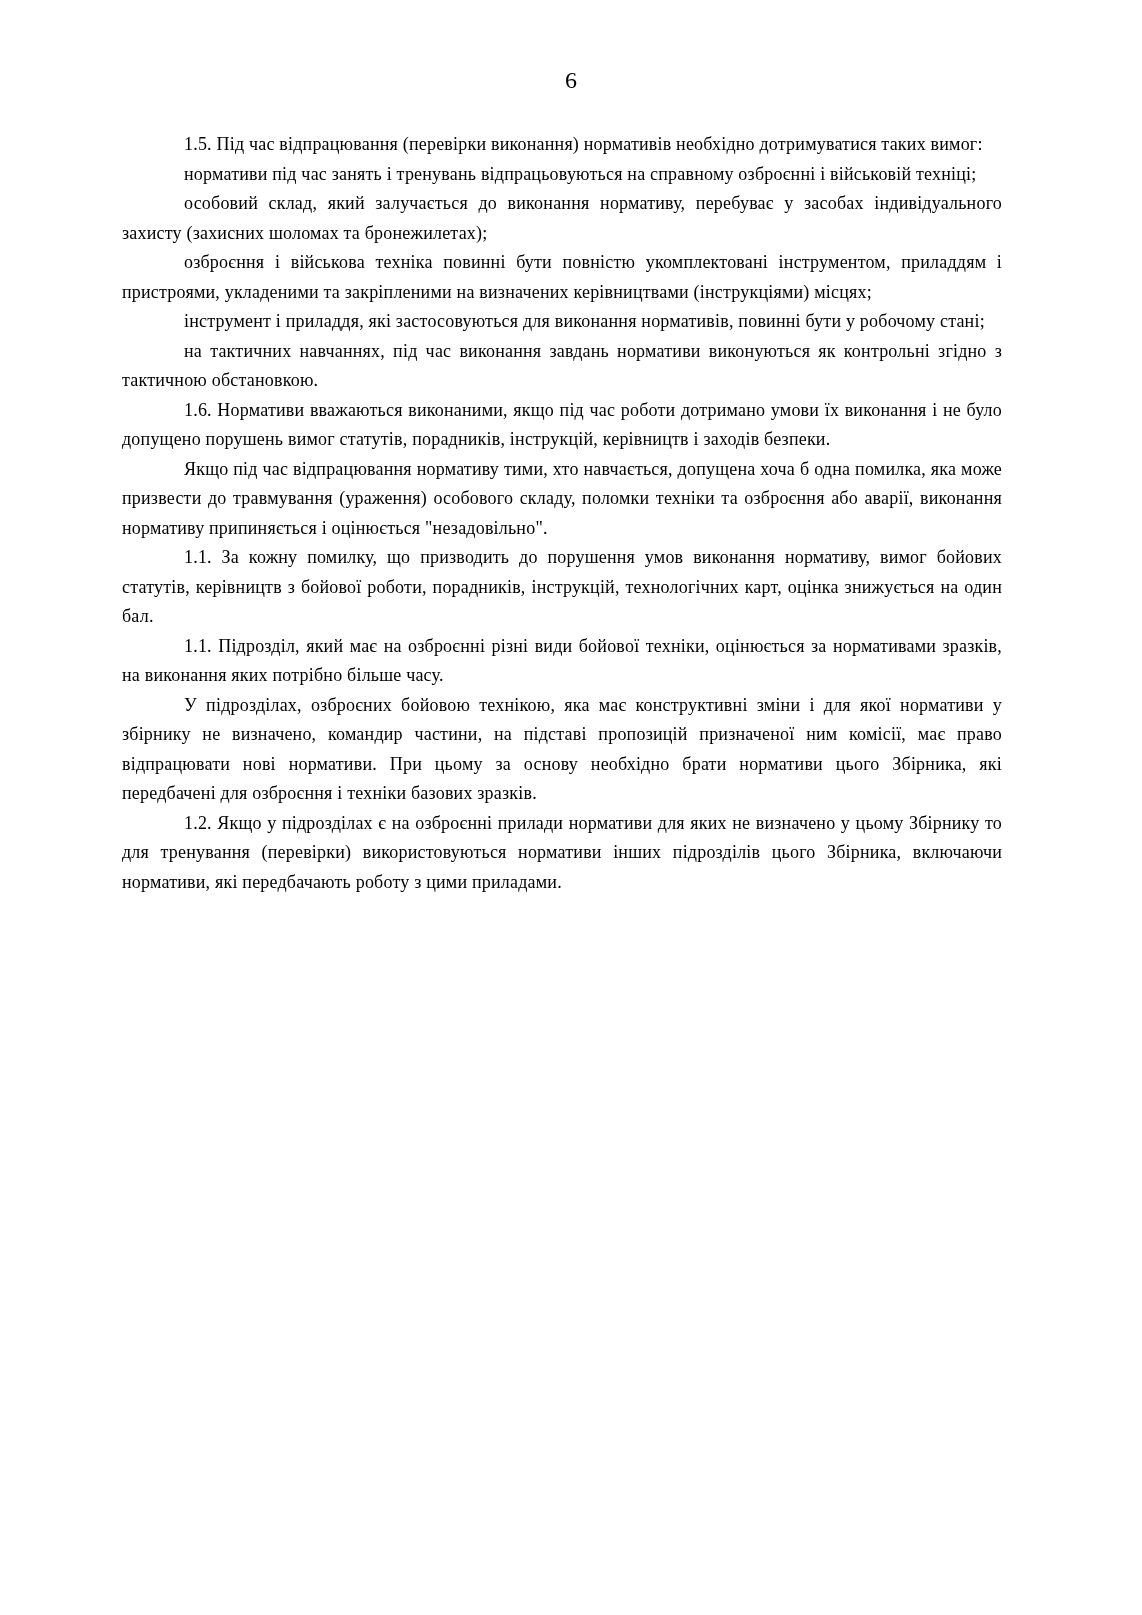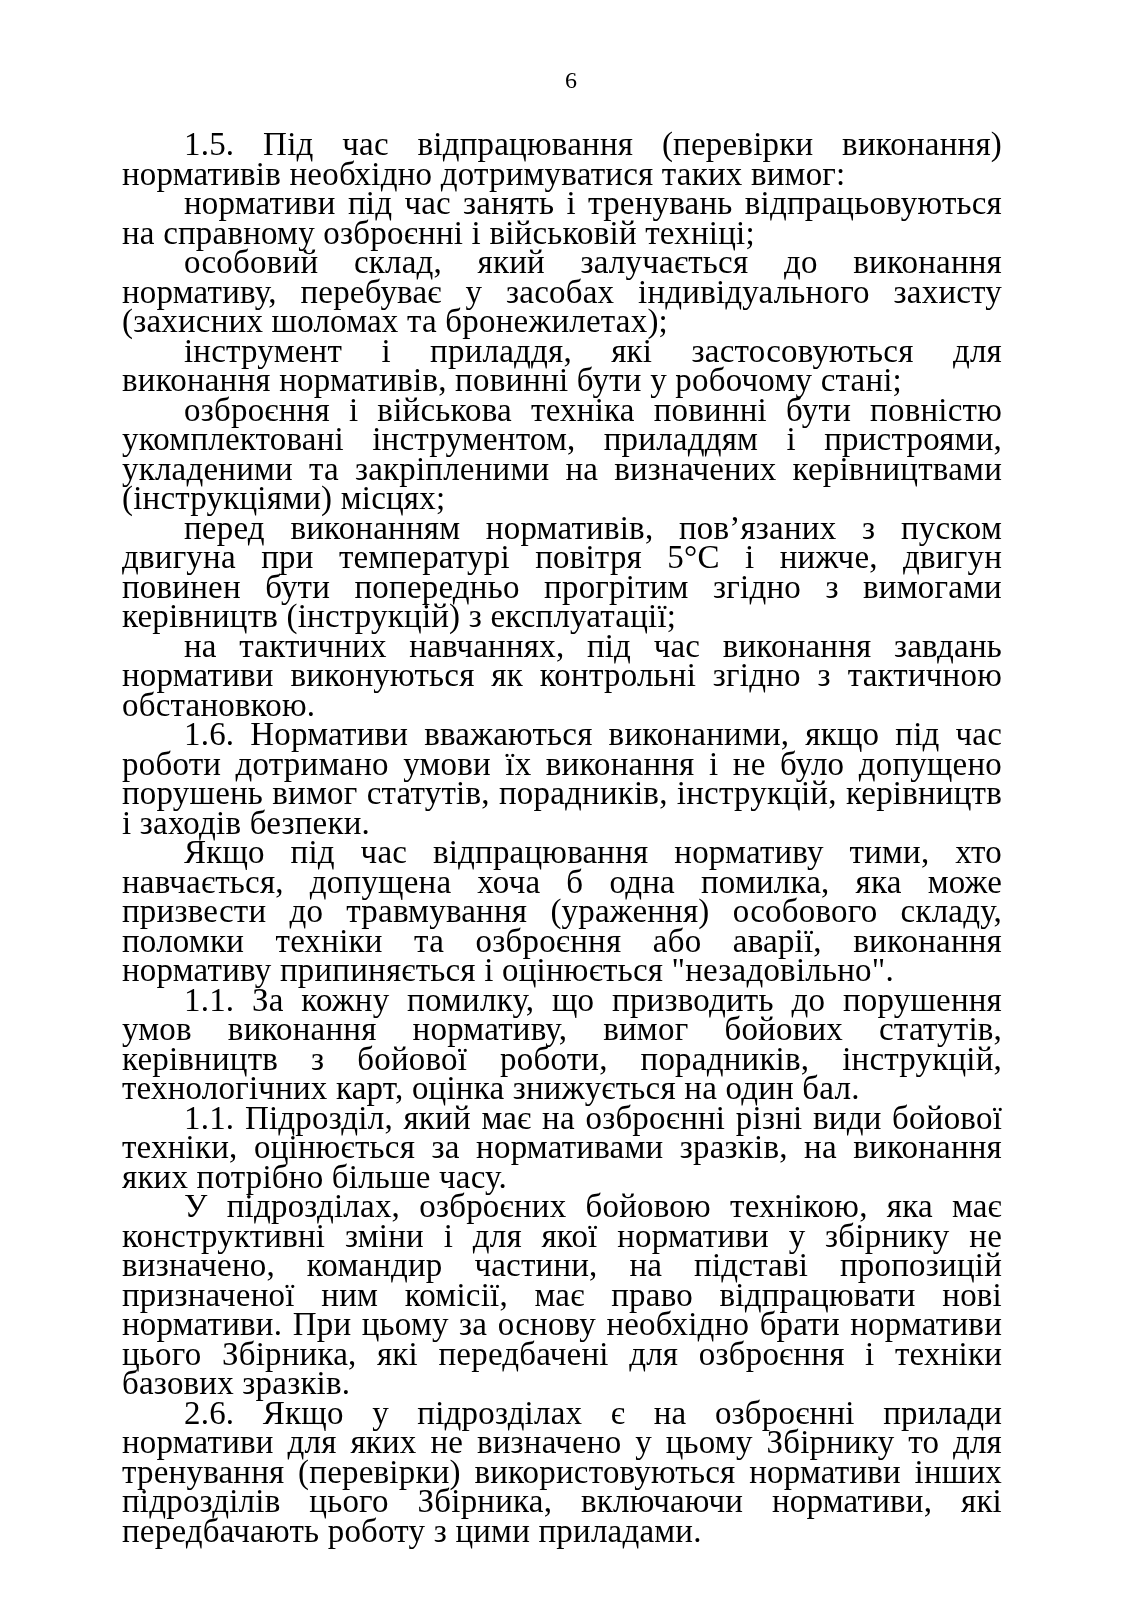--- a/index.html
+++ b/index.html
@@ -23,21 +23,21 @@
     width: 100%;
     text-align: center;
     font-size: 24px;
     line-height: 28px;
   }
   .content {
     position: absolute;
     top: 130px;
     left: 122px;
     width: 880px;
-    font-size: 33px;
+    font-size: 18px;
     line-height: 29.5px;
     text-align: justify;
     letter-spacing: 0.2px;
   }
   .para {
     margin: 0;
     text-indent: 62px;
   }
   .section-gap {
   }
@@ -46,29 +46,28 @@
 <body>
 
 <div class="page">
 
   <div class="page-number">6</div>
 
   <div class="content">
     <p class="para">1.5. Під час відпрацювання (перевірки виконання) нормативів необхідно дотримуватися таких вимог:</p>
     <p class="para">нормативи під час занять і тренувань відпрацьовуються на справному озброєнні і військовій техніці;</p>
     <p class="para">особовий склад, який залучається до виконання нормативу, перебуває у засобах індивідуального захисту (захисних шоломах та бронежилетах);</p>
+    <p class="para">озброєння і військова техніка повинні бути повністю укомплектовані інструментом, приладдям і пристроями, укладеними та закріпленими на визначених керівництвами (інструкціями) місцях;</p>
     <p class="para">інструмент і приладдя, які застосовуються для виконання нормативів, повинні бути у робочому стані;</p>
-    <p class="para">озброєння і військова техніка повинні бути повністю укомплектовані інструментом, приладдям і пристроями, укладеними та закріпленими на визначених керівництвами (інструкціями) місцях;</p>
-    <p class="para">перед виконанням нормативів, пов’язаних з пуском двигуна при температурі повітря 5°С і нижче, двигун повинен бути попередньо прогрітим згідно з вимогами керівництв (інструкцій) з експлуатації;</p>
     <p class="para">на тактичних навчаннях, під час виконання завдань нормативи виконуються як контрольні згідно з тактичною обстановкою.</p>
 
     <p class="para section-gap">1.6. Нормативи вважаються виконаними, якщо під час роботи дотримано умови їх виконання і не було допущено порушень вимог статутів, порадників, інструкцій, керівництв і заходів безпеки.</p>
     <p class="para">Якщо під час відпрацювання нормативу тими, хто навчається, допущена хоча б одна помилка, яка може призвести до травмування (ураження) особового складу, поломки техніки та озброєння або аварії, виконання нормативу припиняється і оцінюється "незадовільно".</p>
 
     <p class="para section-gap">1.1. За кожну помилку, що призводить до порушення умов виконання нормативу, вимог бойових статутів, керівництв з бойової роботи, порадників, інструкцій, технологічних карт, оцінка знижується на один бал.</p>
 
     <p class="para section-gap">1.1. Підрозділ, який має на озброєнні різні види бойової техніки, оцінюється за нормативами зразків, на виконання яких потрібно більше часу.</p>
     <p class="para">У підрозділах, озброєних бойовою технікою, яка має конструктивні зміни і для якої нормативи у збірнику не визначено, командир частини, на підставі пропозицій призначеної ним комісії, має право відпрацювати нові нормативи. При цьому за основу необхідно брати нормативи цього Збірника, які передбачені для озброєння і техніки базових зразків.</p>
 
-    <p class="para section-gap">2.6. Якщо у підрозділах є на озброєнні прилади нормативи для яких не визначено у цьому Збірнику то для тренування (перевірки) використовуються нормативи інших підрозділів цього Збірника, включаючи нормативи, які передбачають роботу з цими приладами.</p>
+    <p class="para section-gap">1.2. Якщо у підрозділах є на озброєнні прилади нормативи для яких не визначено у цьому Збірнику то для тренування (перевірки) використовуються нормативи інших підрозділів цього Збірника, включаючи нормативи, які передбачають роботу з цими приладами.</p>
   </div>
 
 </div>
 
 </body></html>

